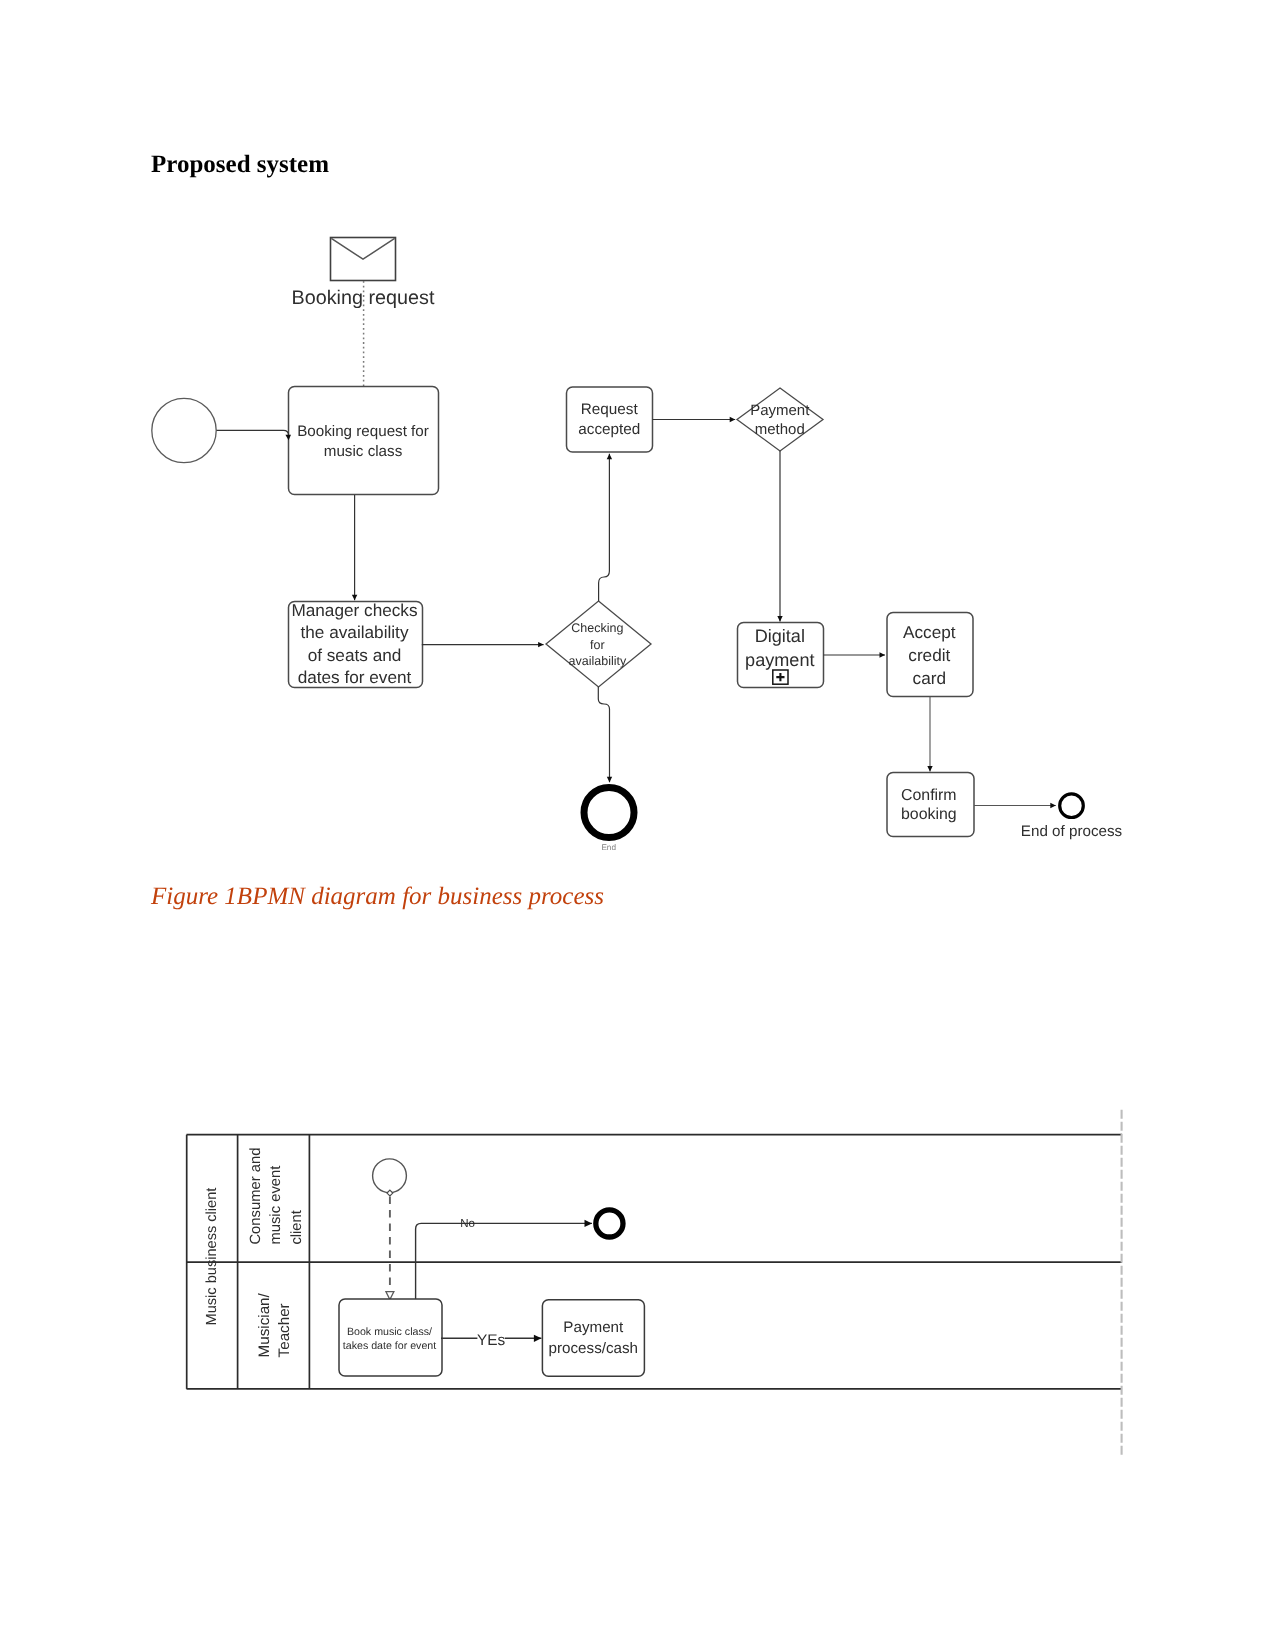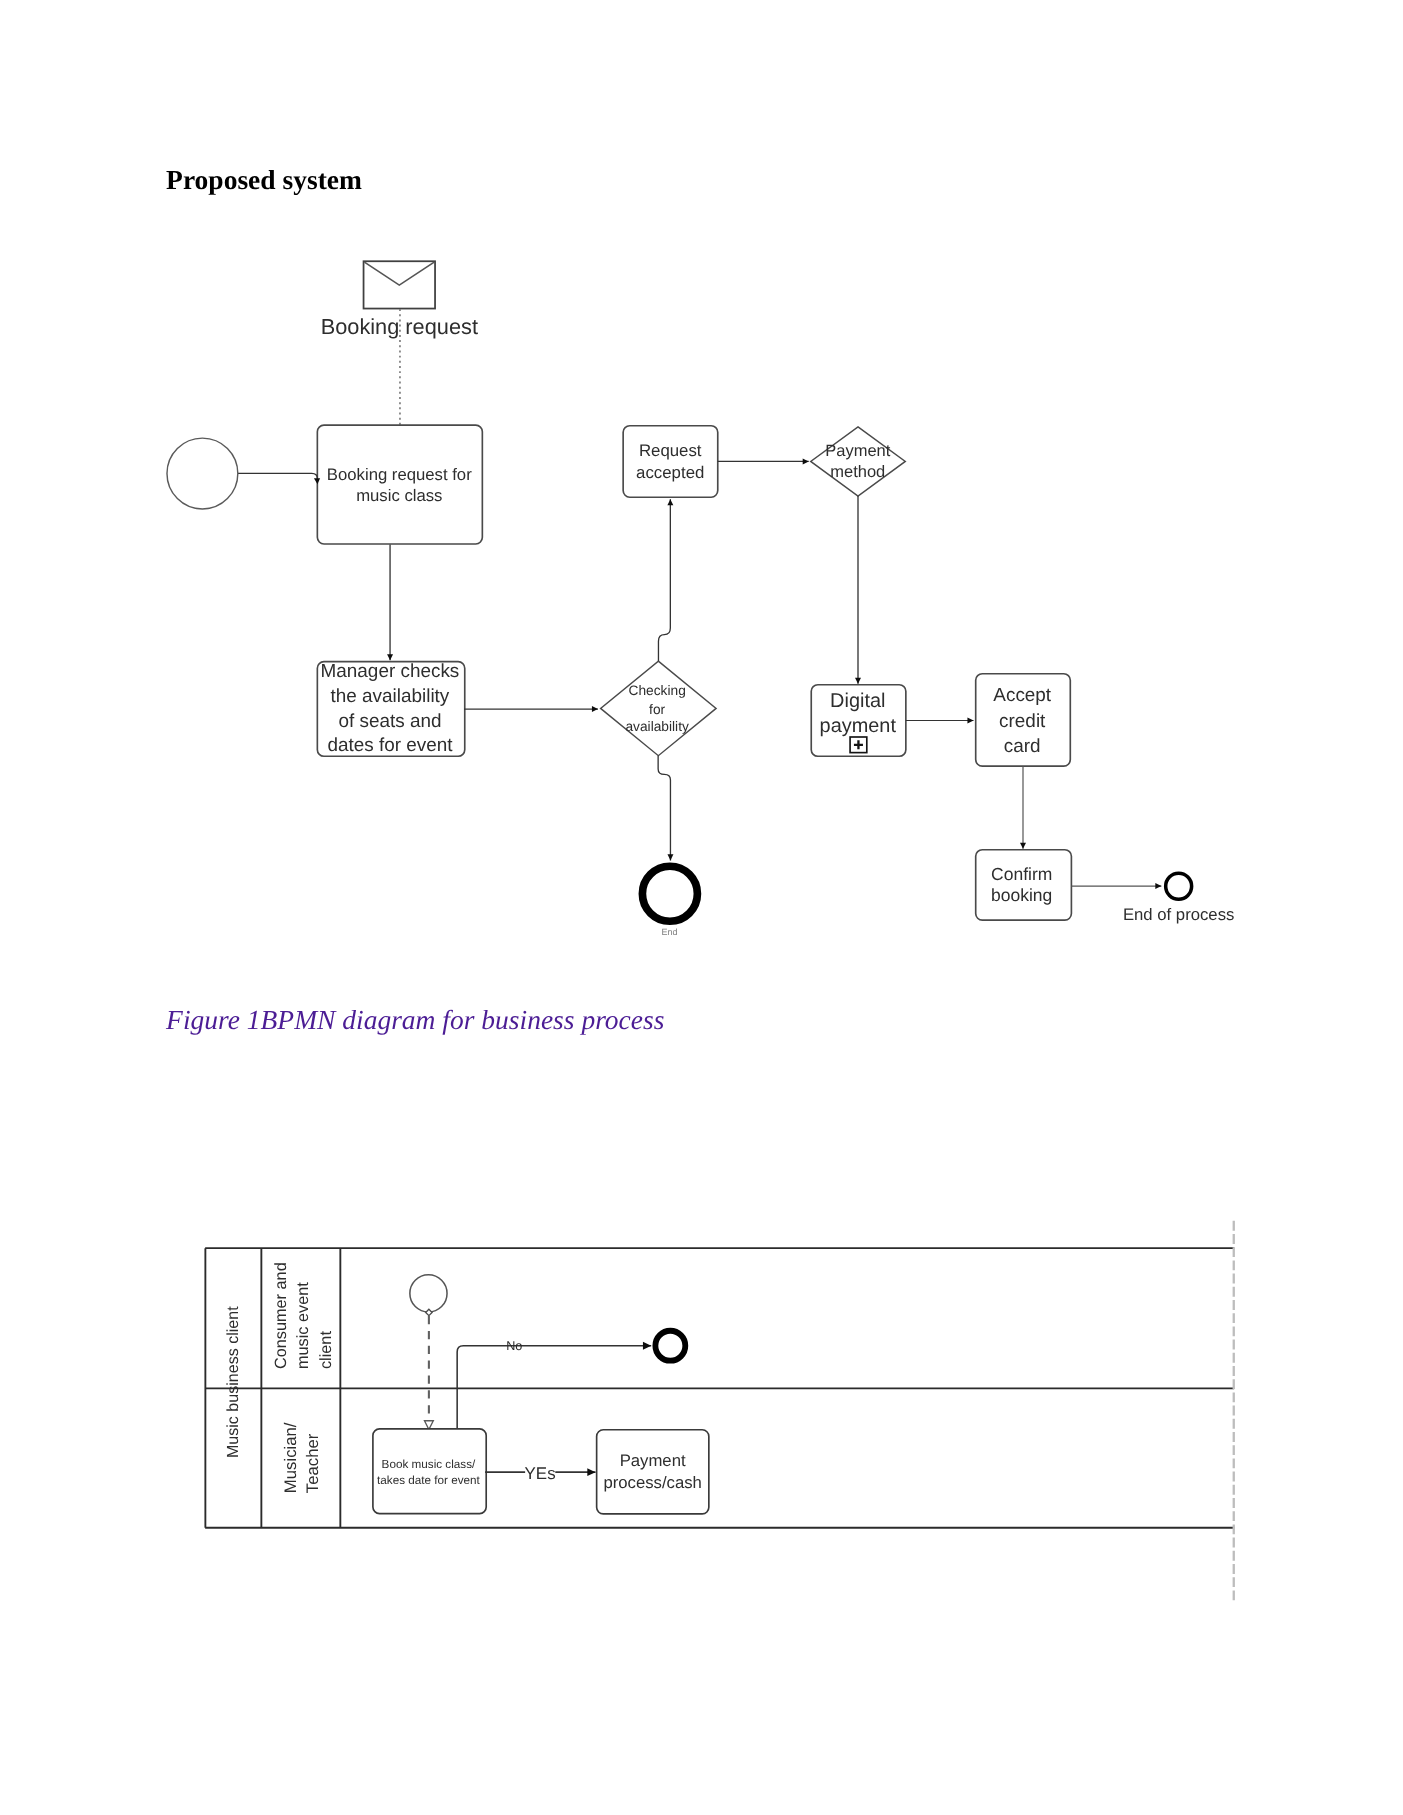--- a/index.html
+++ b/index.html
@@ -3,21 +3,21 @@
 <meta charset="utf-8">
 <style>
   html,body{margin:0;padding:0;}
   body{width:1275px;height:1650px;background:#ffffff;overflow:hidden;
        font-family:"Liberation Sans",sans-serif;
        -webkit-font-smoothing:antialiased;text-rendering:geometricPrecision;}
   .page{position:relative;width:1275px;height:1650px;}
   .h1{position:absolute;font-family:"Liberation Serif",serif;font-weight:bold;
       font-size:25px;color:#000;white-space:nowrap;}
   .cap{position:absolute;font-family:"Liberation Serif",serif;font-style:italic;
-       font-size:25px;color:#4c1d95;white-space:nowrap;margin-top:31px;}
+       font-size:25px;color:#c2410c;white-space:nowrap;}
   svg{position:absolute;left:0;top:0;overflow:visible;}
   text{font-family:"Liberation Sans",sans-serif;fill:#2e2e2e;}
   .lbl{font-size:15.2px;}
 </style>
 </head>
 <body>
 
 <div class="page">
   <div class="h1" style="left:151px;top:151px;">Proposed system</div>
   <div class="cap" style="left:151px;top:883px;">Figure 1BPMN diagram for business process</div>

